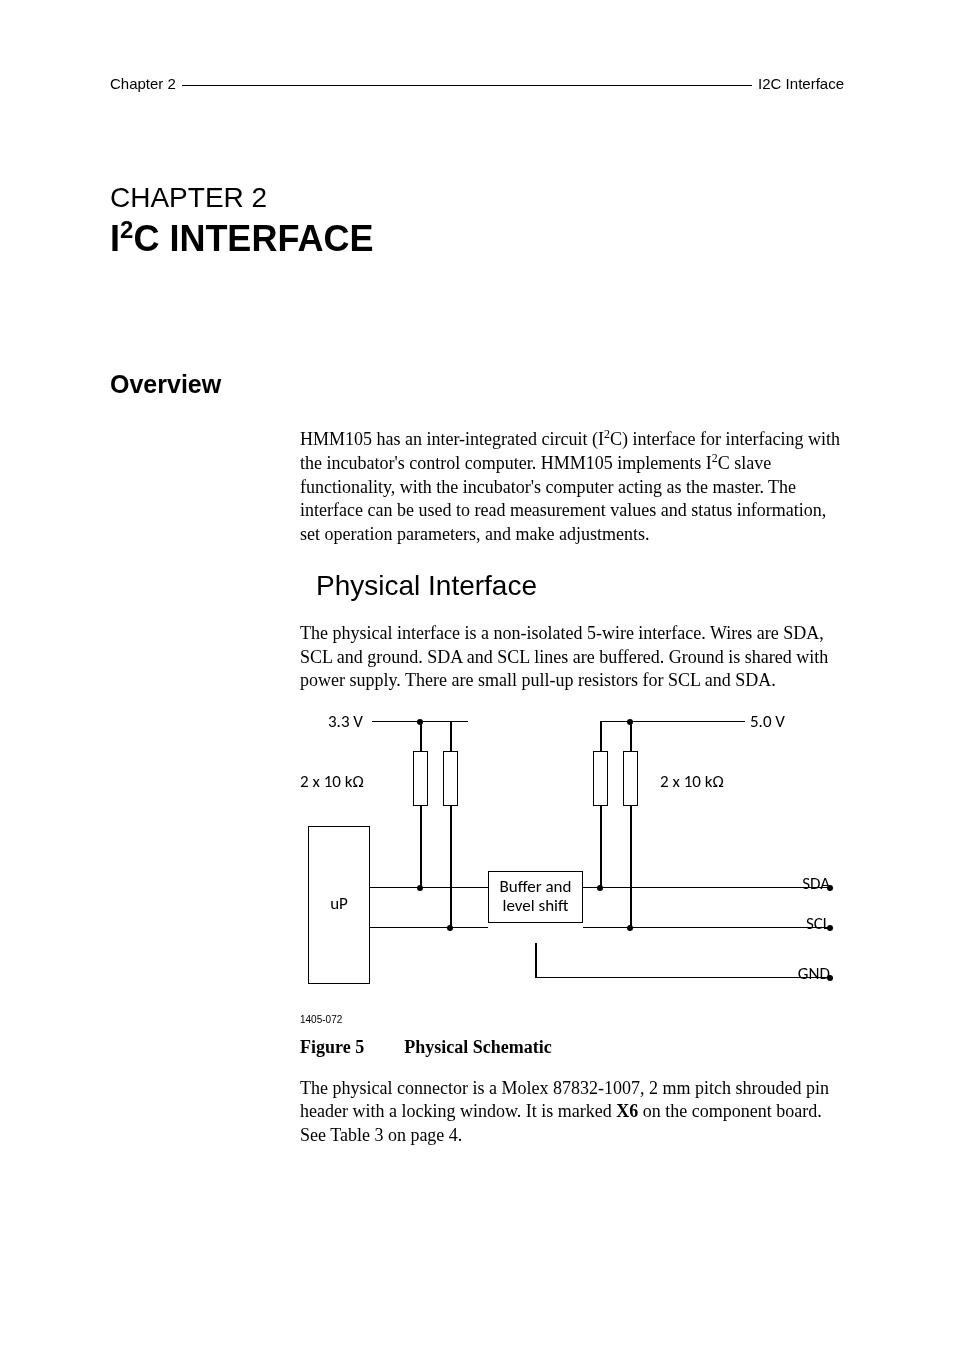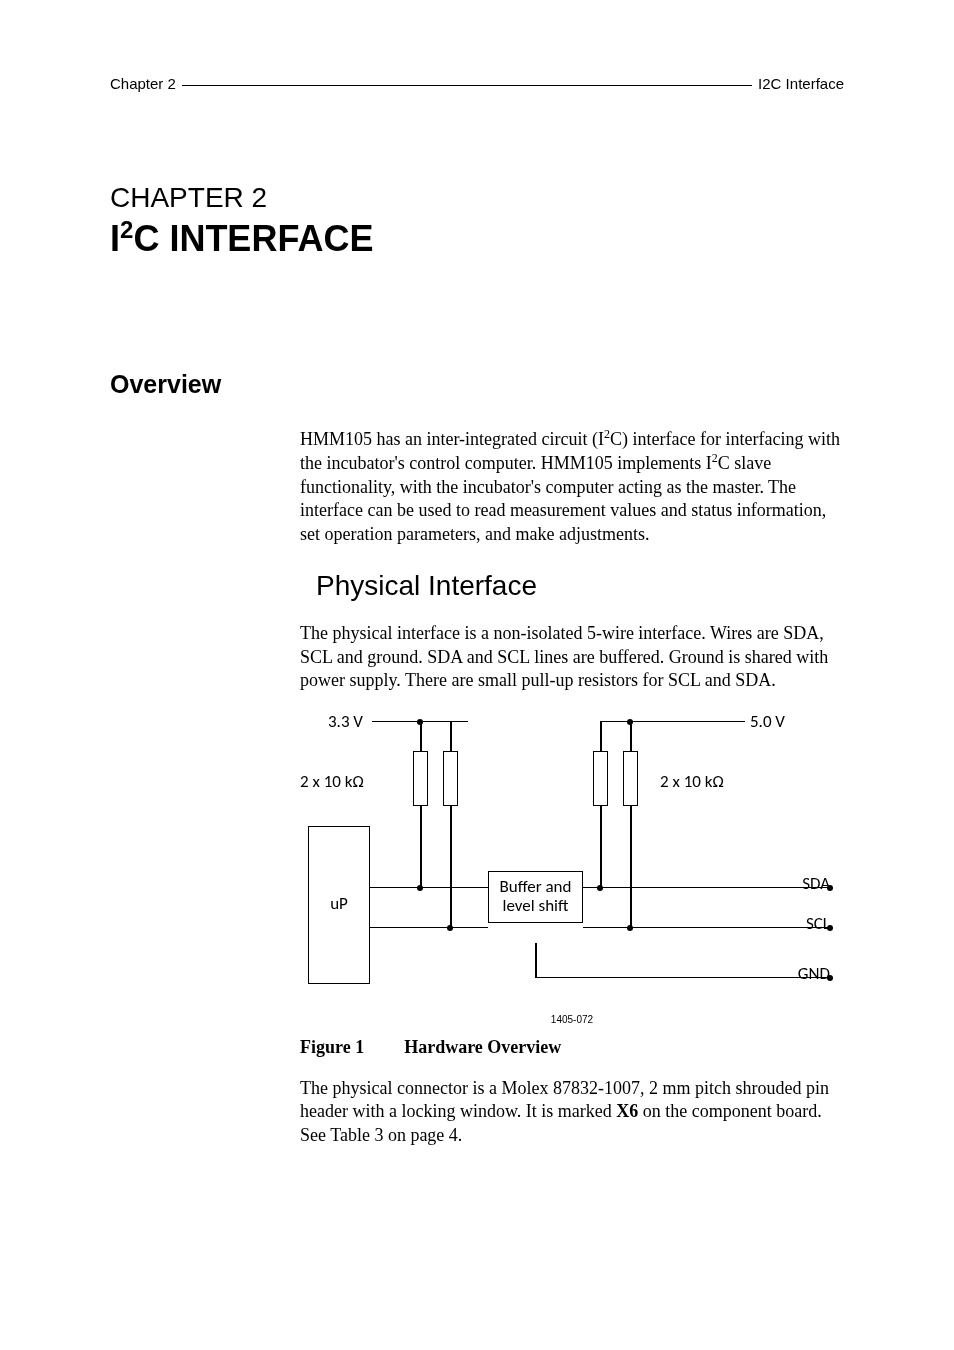--- a/index.html
+++ b/index.html
@@ -75,21 +75,21 @@
     display: flex;
     gap: 40px;
     font-family: "Times New Roman", Times, serif;
     font-size: 18px;
     font-weight: bold;
     margin: 10px 0 18px 0;
   }
   .fig-id {
     font-family: Arial, Helvetica, sans-serif;
     font-size: 10px;
-    text-align: center;
+    text-align: left;
     margin-top: 2px;
   }
   .bold { font-weight: bold; }
 
   
   .diagram {
     position: relative;
     width: 540px;
     height: 300px;
     font-family: Calibri, Arial, sans-serif;
@@ -236,22 +236,22 @@
 
         <div class="dline vline" style="left:235px; top:232px; height:34px;"></div>
         <div class="dline hline" style="left:235px; top:266px; width:295px;"></div>
         <div class="dot" style="left:530px; top:267px;"></div>
 
       </div>
       <div class="fig-id">1405-072</div>
     </div>
 
     <div class="figure-caption-row">
-      <span>Figure 1</span>
-      <span>Hardware Overview</span>
+      <span>Figure 5</span>
+      <span>Physical Schematic</span>
     </div>
 
     <p>
       <span>The physical connector is a Molex 87832-1007, 2 mm pitch shrouded pin header with a locking window. It is marked </span><span class="bold">X6</span><span> on the component board. See Table 3 on page 4.</span>
     </p>
   </div>
 
 
 </div>
 

